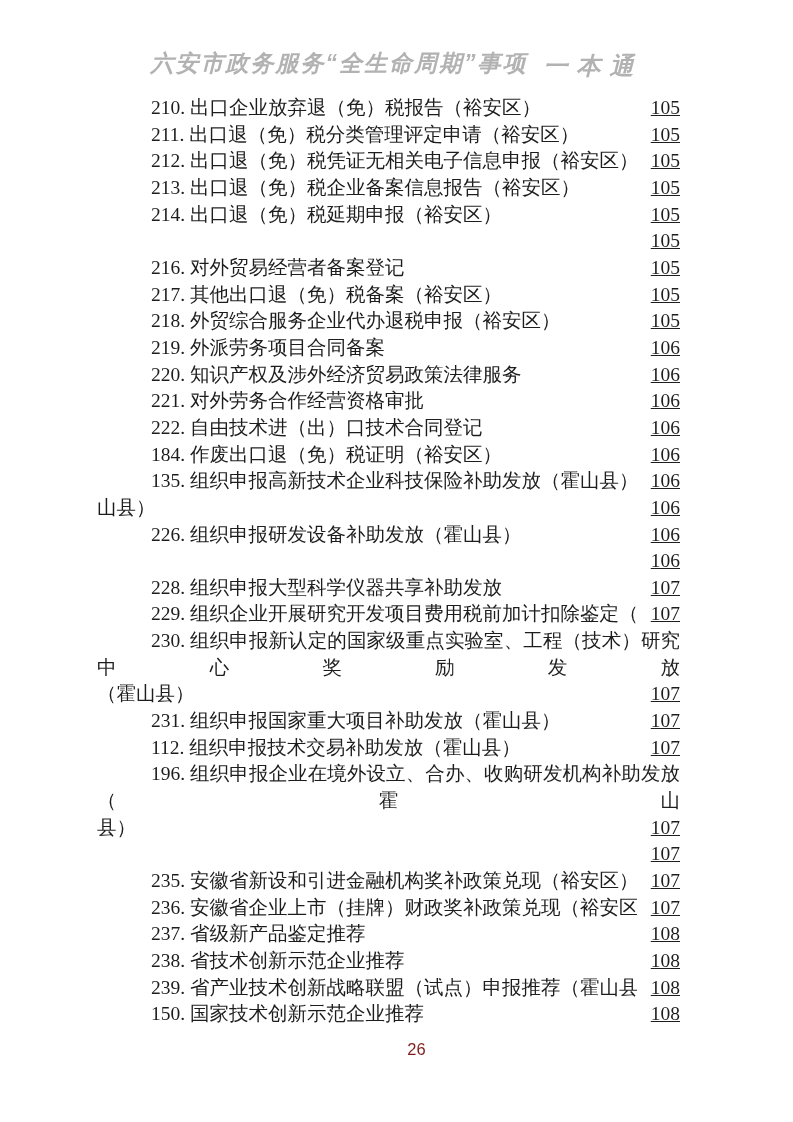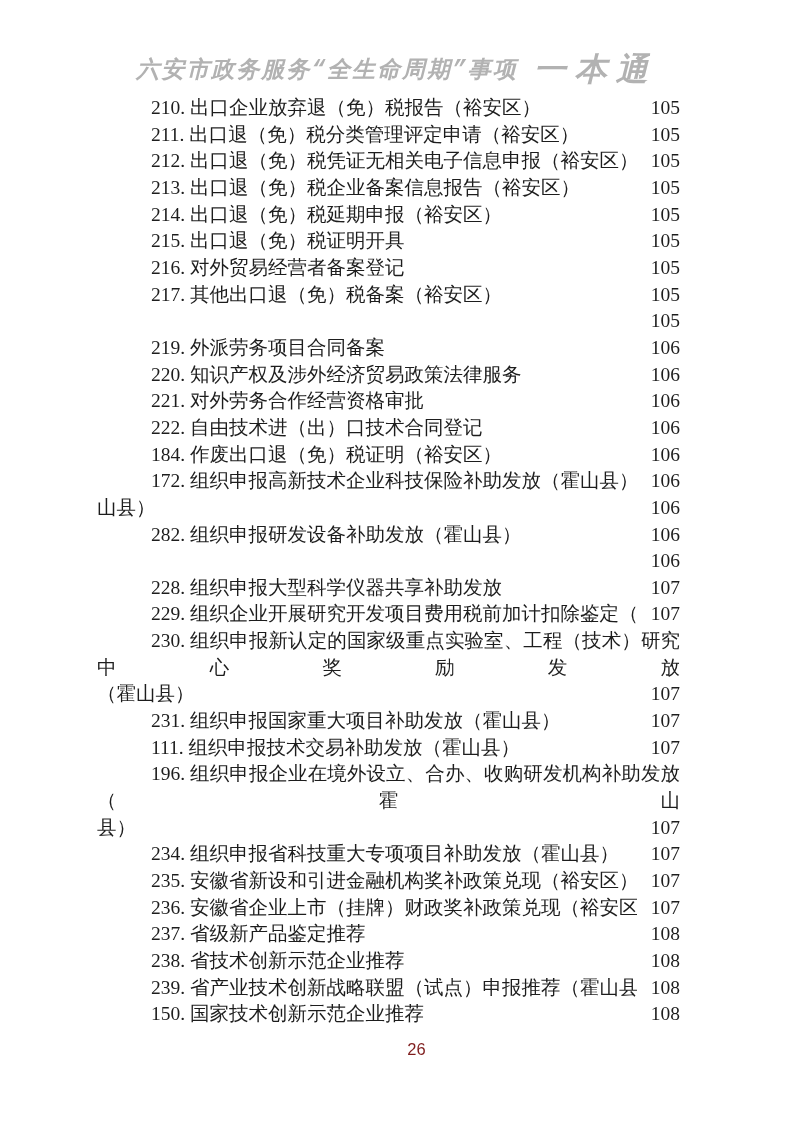--- a/index.html
+++ b/index.html
@@ -26,24 +26,23 @@
     font-family: "Liberation Sans", "DejaVu Sans", sans-serif;
     font-weight: bold;
     font-style: italic;
     white-space: nowrap;
     user-select: none;
   }
   .doc-header .header-title {
     font-size: 23px;
     letter-spacing: 2px;
     vertical-align: baseline;
-    font-family: Liberation Mono, monospace;
   }
   .doc-header .header-brand {
-    font-size: 32px;
+    font-size: 24px;
     letter-spacing: 9px;
     margin-left: 16px;
     vertical-align: -3px;
   }
   
   .toc {
     position: absolute;
     left: 97px;
     top: 95px;
     width: 583px;
@@ -76,20 +75,21 @@
     margin-left: 5px;
     margin-right: 1px;
     background-image: radial-gradient(circle, #1d1d1d 1.25px, rgba(0,0,0,0) 1.55px);
     background-size: 6.9px 6.9px;
     background-repeat: repeat-x;
     background-position: right 9.5px;
   }
   .pg {
     flex: 0 0 auto;
     white-space: nowrap;
+    text-decoration: underline;
   }
   
   .doc-footer {
     position: absolute;
     top: 1040px;
     left: 0;
     width: 100%;
     text-align: center;
     font-family: "Liberation Sans", "DejaVu Sans", sans-serif;
     font-size: 16.5px;
@@ -126,35 +126,35 @@
         <span class="t">213. 出口退（免）税企业备案信息报告（裕安区）</span>
         <span class="leader"></span>
         <span class="pg">105</span>
       </div>
       <div class="entry row single">
         <span class="t">214. 出口退（免）税延期申报（裕安区）</span>
         <span class="leader"></span>
         <span class="pg">105</span>
       </div>
       <div class="entry row single">
-        <span class="t">215. 出口退（免）税证明开具</span>
         <span class="leader"></span>
         <span class="pg">105</span>
       </div>
       <div class="entry row single">
         <span class="t">216. 对外贸易经营者备案登记</span>
         <span class="leader"></span>
         <span class="pg">105</span>
       </div>
       <div class="entry row single">
         <span class="t">217. 其他出口退（免）税备案（裕安区）</span>
         <span class="leader"></span>
         <span class="pg">105</span>
       </div>
       <div class="entry row single">
+        <span class="t">218. 外贸综合服务企业代办退税申报（裕安区）</span>
         <span class="leader"></span>
         <span class="pg">105</span>
       </div>
       <div class="entry row single">
         <span class="t">219. 外派劳务项目合同备案</span>
         <span class="leader"></span>
         <span class="pg">106</span>
       </div>
       <div class="entry row single">
         <span class="t">220. 知识产权及涉外经济贸易政策法律服务</span>
@@ -170,33 +170,33 @@
         <span class="t">222. 自由技术进（出）口技术合同登记</span>
         <span class="leader"></span>
         <span class="pg">106</span>
       </div>
       <div class="entry row single">
         <span class="t">184. 作废出口退（免）税证明（裕安区）</span>
         <span class="leader"></span>
         <span class="pg">106</span>
       </div>
       <div class="entry row single">
-        <span class="t">172. 组织申报高新技术企业科技保险补助发放（霍山县）</span>
+        <span class="t">135. 组织申报高新技术企业科技保险补助发放（霍山县）</span>
         <span class="leader"></span>
         <span class="pg">106</span>
       </div>
       <div class="entry">
         <div class="row">
           <span class="t">山县）</span>
           <span class="leader"></span>
           <span class="pg">106</span>
         </div>
       </div>
       <div class="entry row single">
-        <span class="t">282. 组织申报研发设备补助发放（霍山县）</span>
+        <span class="t">226. 组织申报研发设备补助发放（霍山县）</span>
         <span class="leader"></span>
         <span class="pg">106</span>
       </div>
       <div class="entry row single">
         <span class="leader"></span>
         <span class="pg">106</span>
       </div>
       <div class="entry row single">
         <span class="t">228. 组织申报大型科学仪器共享补助发放</span>
         <span class="leader"></span>
@@ -214,34 +214,33 @@
           <span class="leader"></span>
           <span class="pg">107</span>
         </div>
       </div>
       <div class="entry row single">
         <span class="t">231. 组织申报国家重大项目补助发放（霍山县）</span>
         <span class="leader"></span>
         <span class="pg">107</span>
       </div>
       <div class="entry row single">
-        <span class="t">111. 组织申报技术交易补助发放（霍山县）</span>
+        <span class="t">112. 组织申报技术交易补助发放（霍山县）</span>
         <span class="leader"></span>
         <span class="pg">107</span>
       </div>
       <div class="entry">
         <div class="l1">196. 组织申报企业在境外设立、合办、收购研发机构补助发放（霍山</div>
         <div class="row">
           <span class="t">县）</span>
           <span class="leader"></span>
           <span class="pg">107</span>
         </div>
       </div>
       <div class="entry row single">
-        <span class="t">234. 组织申报省科技重大专项项目补助发放（霍山县）</span>
         <span class="leader"></span>
         <span class="pg">107</span>
       </div>
       <div class="entry row single">
         <span class="t">235. 安徽省新设和引进金融机构奖补政策兑现（裕安区）</span>
         <span class="leader"></span>
         <span class="pg">107</span>
       </div>
       <div class="entry row single">
         <span class="t">236. 安徽省企业上市（挂牌）财政奖补政策兑现（裕安区）</span>

